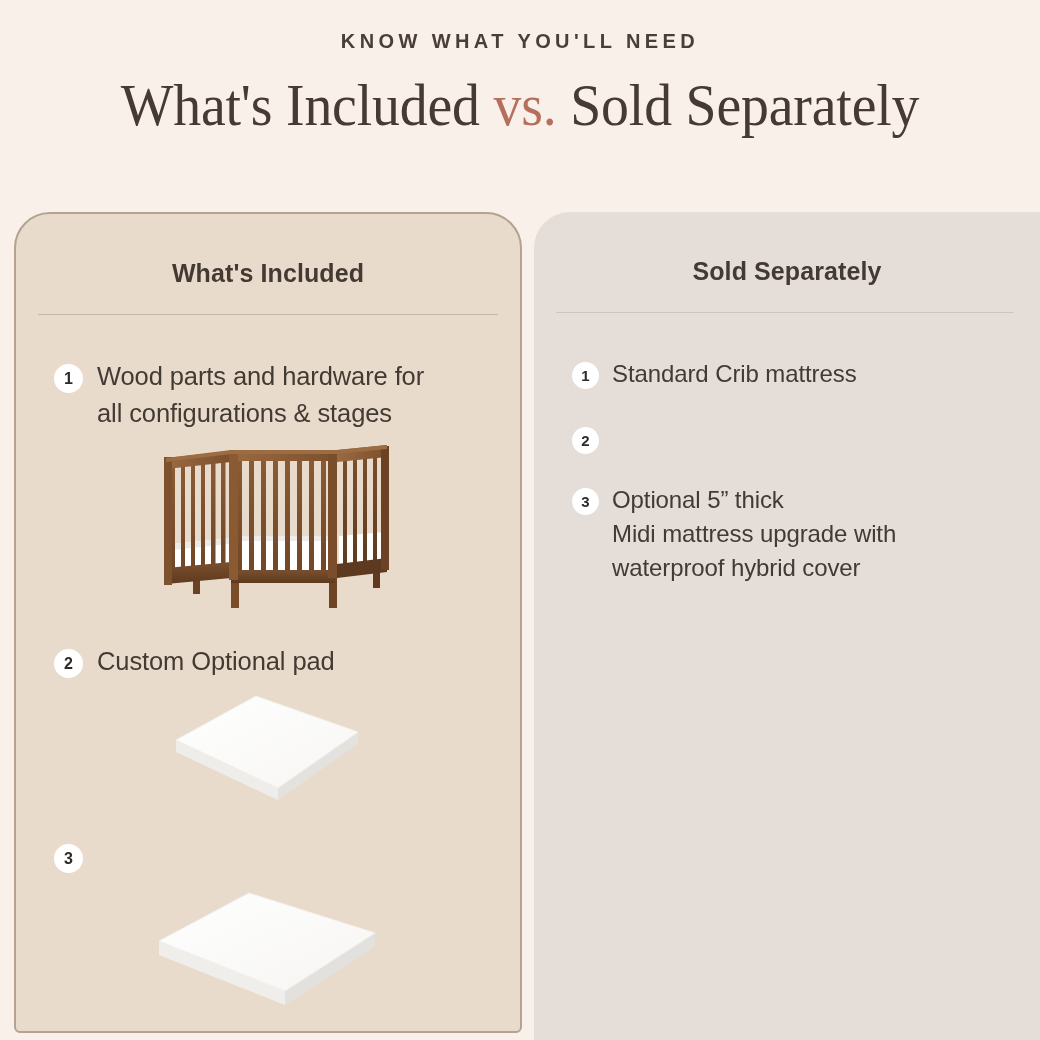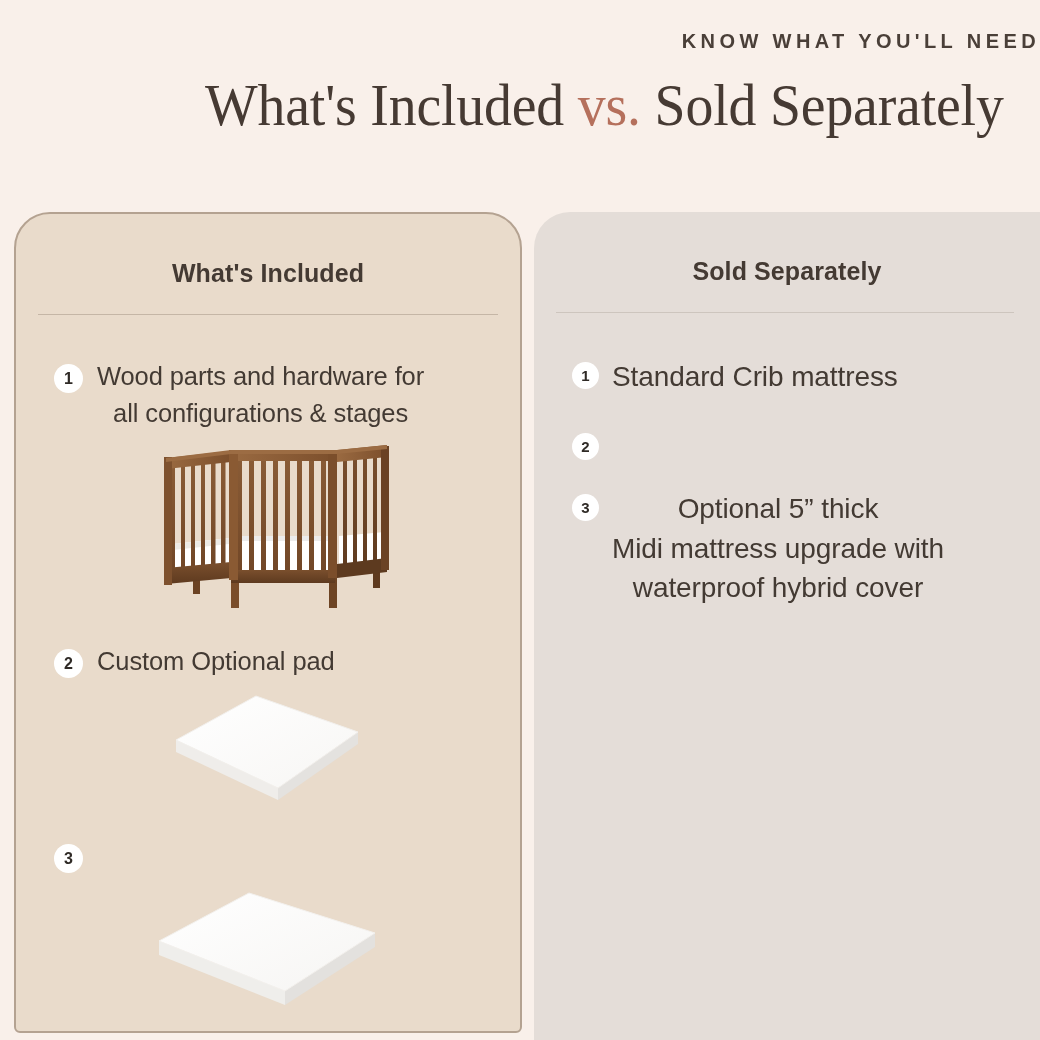--- a/index.html
+++ b/index.html
@@ -15,21 +15,21 @@
     font-family: "Liberation Sans", sans-serif;
     position: relative;
   }
 
   
   .header {
     position: absolute;
     top: 0; left: 0;
     width: 1040px;
     height: 204px;
-    text-align: right;
+    text-align: center;
   }
 
   .eyebrow {
     margin-top: 31px;
     font-family: "Liberation Sans", sans-serif;
     font-size: 20px;
     font-weight: 700;
     letter-spacing: 4.4px;
     color: #4a3f38;
     text-transform: uppercase;
@@ -130,32 +130,31 @@
     margin-top: 6px;
   }
 
   .item-text {
     margin-left: 14px;
     font-size: 25.5px;
     line-height: 1.44;
     color: #433a33;
     letter-spacing: -0.1px;
     white-space: pre-line;
-    text-align: center;
   }
 
   .panel-separate .badge {
     width: 27px;
     height: 27px;
     font-size: 15px;
     margin-top: 5px;
   }
 
   .panel-separate .item-text {
-    font-size: 28px;
+    font-size: 24px;
     line-height: 1.42;
     margin-left: 13px;
   }
 
   
   .included-item-1 { margin-top: 43px; }
   .included-item-2 { margin-top: 24px; }
   .included-item-3 { margin-top: 28px; }
 
   .separate-item-1 { margin-top: 44px; }

